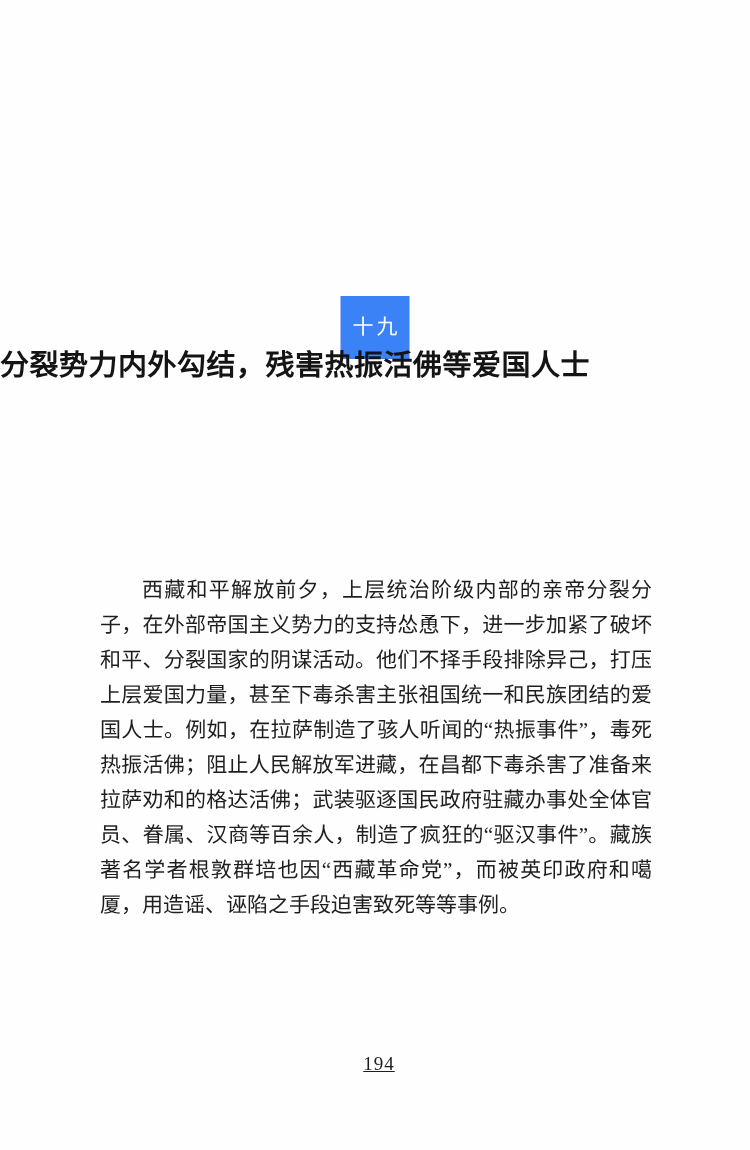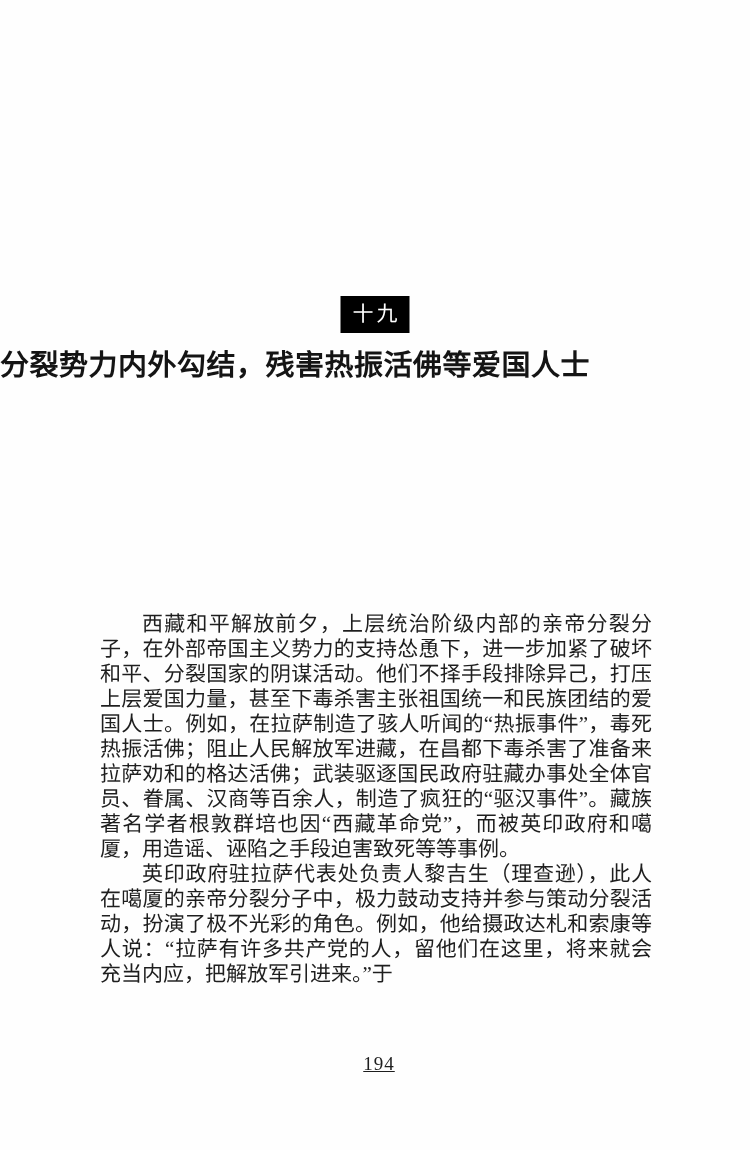--- a/index.html
+++ b/index.html
@@ -17,49 +17,49 @@
     width: 750px;
     height: 1150px;
     background: #fefefe;
     overflow: hidden;
   }
   .chapter-badge {
     position: absolute;
     top: 296px;
     left: 50%;
     transform: translateX(-50%);
-    background: #000000;
+    background: #3b82f6;
     color: #ffffff;
     font-size: 21px;
     line-height: 29px;
     height: 29px;
-    padding: 4px 9px;
+    padding: 17px 9px;
     letter-spacing: 3px;
     text-indent: 3px; 
     white-space: nowrap;
   }
   .chapter-title {
     position: absolute;
     top: 341px;
     left: 0;
     width: 100%;
     margin: 0;
     text-align: left;
     font-size: 29px;
     font-weight: 700;
     color: #141414;
     letter-spacing: 0.5px;
   }
   .body-text {
     position: absolute;
-    top: 612px;
+    top: 573px;
     left: 100px;
     width: 552px;
     font-size: 21px;
-    line-height: 25px;
+    line-height: 35px;
     color: #1e1e1e;
     text-align: justify;
     text-justify: inter-character;
   }
   .body-text p {
     margin: 0;
     text-indent: 2em;
   }
   .page-number {
     position: absolute;
@@ -77,18 +77,17 @@
 <body>
 
 <div class="page">
 
   <div class="chapter-badge">十九</div>
 
   <h1 class="chapter-title">分裂势力内外勾结，残害热振活佛等爱国人士</h1>
 
   <div class="body-text">
     <p>西藏和平解放前夕，上层统治阶级内部的亲帝分裂分子，在外部帝国主义势力的支持怂恿下，进一步加紧了破坏和平、分裂国家的阴谋活动。他们不择手段排除异己，打压上层爱国力量，甚至下毒杀害主张祖国统一和民族团结的爱国人士。例如，在拉萨制造了骇人听闻的“热振事件”，毒死热振活佛；阻止人民解放军进藏，在昌都下毒杀害了准备来拉萨劝和的格达活佛；武装驱逐国民政府驻藏办事处全体官员、眷属、汉商等百余人，制造了疯狂的“驱汉事件”。藏族著名学者根敦群培也因“西藏革命党”，而被英印政府和噶厦，用造谣、诬陷之手段迫害致死等等事例。</p>
-    <p>英印政府驻拉萨代表处负责人黎吉生（理查逊），此人在噶厦的亲帝分裂分子中，极力鼓动支持并参与策动分裂活动，扮演了极不光彩的角色。例如，他给摄政达札和索康等人说：“拉萨有许多共产党的人，留他们在这里，将来就会充当内应，把解放军引进来。”于</p>
   </div>
 
   <div class="page-number">194</div>
 
 </div>
 
 </body></html>

